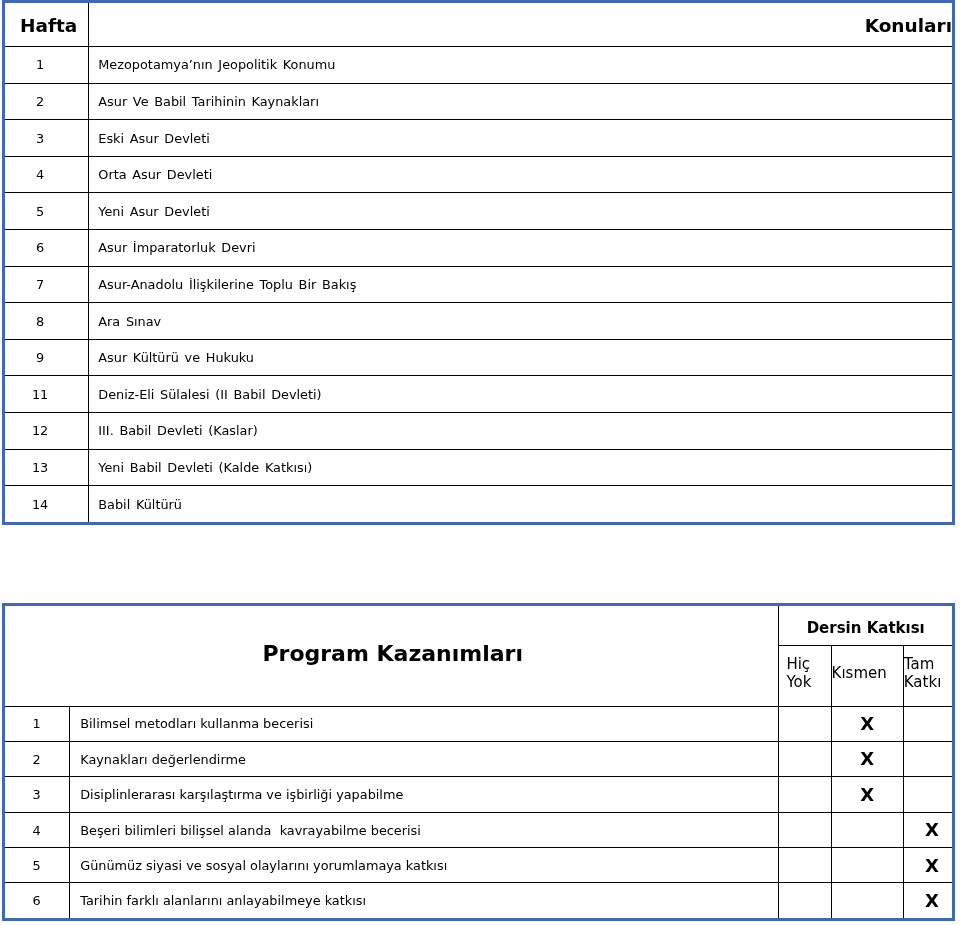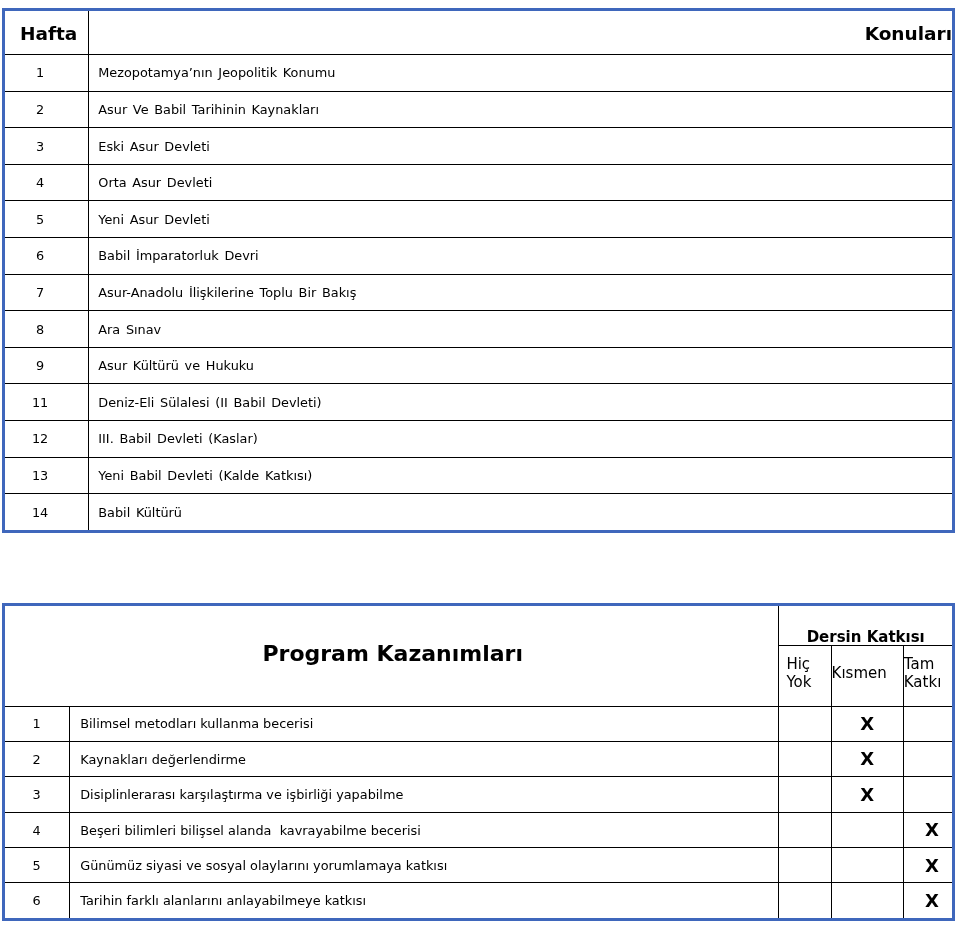--- a/index.html
+++ b/index.html
@@ -6,21 +6,21 @@
   html,body{margin:0;padding:0;background:#ffffff;}
   body{width:960px;height:925px;overflow:hidden;
        font-family:"DejaVu Sans",sans-serif;color:#000;
        -webkit-font-smoothing:antialiased;}
   .page{position:relative;width:960px;height:925px;background:#fff;}
   table{border-collapse:collapse;table-layout:fixed;background:#fff;}
   .tbl{position:absolute;border:3px solid #3F67BC;will-change:transform;}
   .tbl td{border:1px solid #000;vertical-align:middle;padding:0;}
 
   
-  #t1{left:2px;top:8px;width:953px;}
+  #t1{left:2px;top:0;width:953px;}
   #t1 td{font-size:12.85px;line-height:1.3;}
   #t1 .c1{text-align:center;padding-right:13px;}
   #t1 .hw{font-weight:bold;font-size:18.5px;padding-right:0;padding-left:4px;}
   #t1 .ht{font-weight:bold;font-size:18.5px;text-align:right;padding-left:18px;}
   #t1 tr.hdr td{height:43px;}
   #t1 tr.hdr td>span,#t1 tr.hdr td{position:relative;}
   #t1 .hdrtxt{position:relative;top:2px;display:inline-block;}
   #t1 tr.row td{height:35.6px;}
   #t1 .topic{padding-left:9px;word-spacing:1.6px;}
   #t1 .cty{position:relative;top:1px;}
@@ -28,21 +28,21 @@
   
   #t2{left:2px;top:603.4px;width:953px;}
   #t2 td{font-size:12.85px;line-height:1.3;}
   #t2 .o1{text-align:center;padding-right:1px;}
   #t2 .o2{padding-left:10px;white-space:pre-wrap;}
   #t2 .mk{text-align:center;}
   #t2 .mk3{padding-left:8px;}
   #t2 .th1{font-weight:bold;font-size:22px;text-align:center;padding-left:2px;}
   #t2 .th1txt{position:relative;top:-1.5px;display:inline-block;}
   #t2 .th2{font-weight:bold;font-size:15px;text-align:center;height:38.5px;}
-  #t2 .th2txt{position:relative;top:12px;display:inline-block;}
+  #t2 .th2txt{position:relative;top:3px;display:inline-block;}
   #t2 .sh{text-align:left;font-size:15px;line-height:18px;padding:0;}
   #t2 .shin{display:block;position:relative;top:-2.5px;}
   #t2 .sh1{padding-left:7px;}
   #t2 .sh2{padding-right:5px;margin-top:23px;}
   #t2 tr.orow td{height:34.4px;}
   #t2 .cty{position:relative;top:1px;}
   .xm{font-weight:bold;font-size:18px;}
 </style>
 </head>
 <body>
@@ -74,21 +74,21 @@
       <tr class="row">
         <td class="c1 num"><span class="cty">4</span></td>
         <td class="c2 topic"><span class="cty">Orta Asur Devleti</span></td>
       </tr>
       <tr class="row">
         <td class="c1 num"><span class="cty">5</span></td>
         <td class="c2 topic"><span class="cty">Yeni Asur Devleti</span></td>
       </tr>
       <tr class="row">
         <td class="c1 num"><span class="cty">6</span></td>
-        <td class="c2 topic"><span class="cty">Babil İmparatorluk Devri</span></td>
+        <td class="c2 topic"><span class="cty">Asur İmparatorluk Devri</span></td>
       </tr>
       <tr class="row">
         <td class="c1 num"><span class="cty">7</span></td>
         <td class="c2 topic"><span class="cty">Asur-Anadolu İlişkilerine Toplu Bir Bakış</span></td>
       </tr>
       <tr class="row">
         <td class="c1 num"><span class="cty">8</span></td>
         <td class="c2 topic"><span class="cty">Ara Sınav</span></td>
       </tr>
       <tr class="row">

